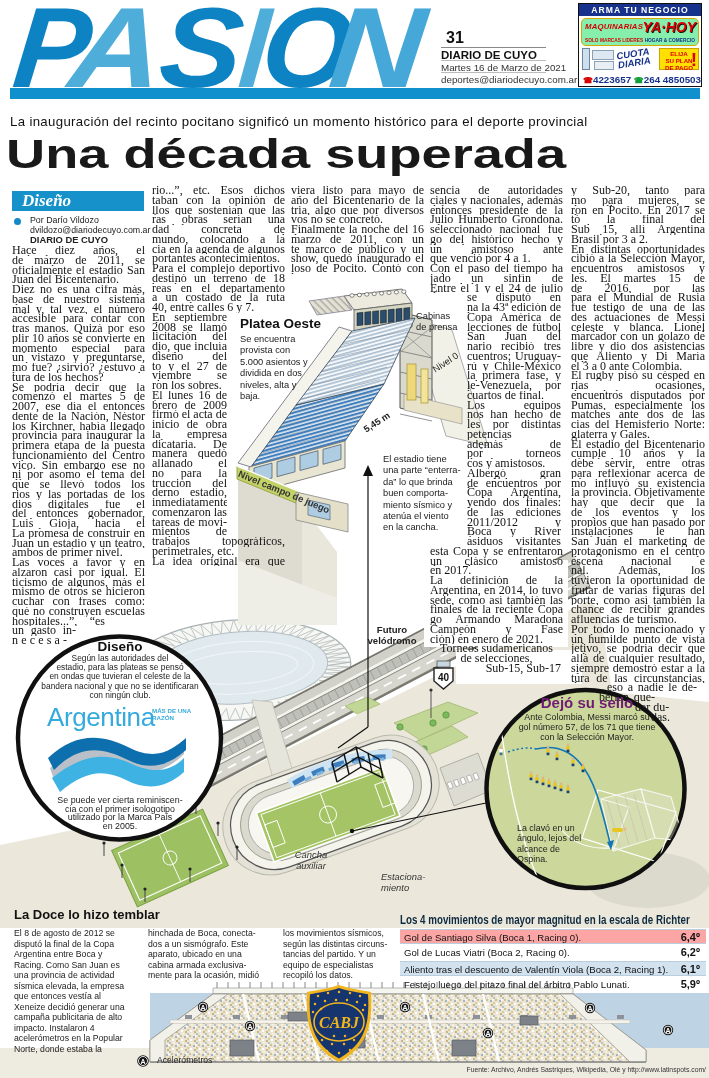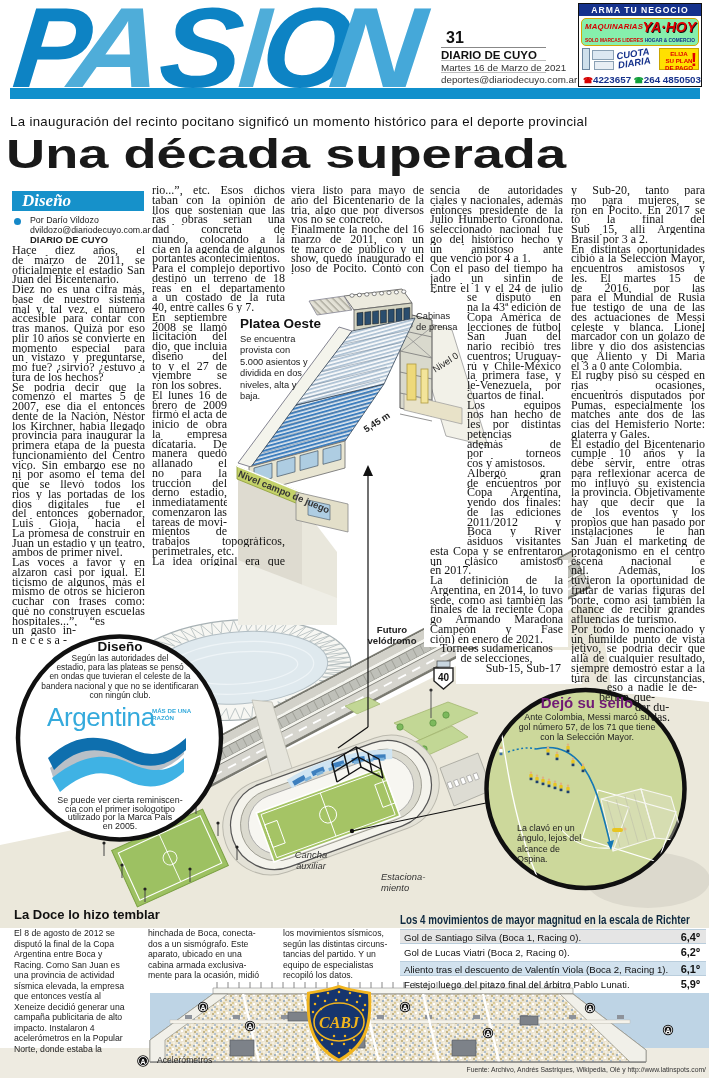--- a/index.html
+++ b/index.html
@@ -703,20 +703,21 @@
       <div class="e" style="margin-left:64px;width:50px">dar du-</div>
       <div class="e" style="margin-left:80px;width:30px">das.</div>
     </div>
 
 <div class="a" style="left:240px;top:316px;font-size:13.5px;font-weight:bold;color:#111">Platea Oeste</div>
 <div class="a sans95" style="left:240px;top:334px;width:80px">Se encuentra<br>provista con<br>5.000 asientos y<br>dividida en dos<br>niveles, alta y<br>baja.</div>
 <div class="a sans95" style="left:416px;top:311px;width:60px">Cabinas<br>de prensa</div>
 <div class="a sans95" style="left:431px;top:366px;transform:rotate(-33deg);transform-origin:0 0;white-space:nowrap">Nivel 0</div>
 <div class="a" style="left:362px;top:426px;font-size:9.3px;font-weight:bold;color:#222;transform:rotate(-33deg);transform-origin:0 0;white-space:nowrap">5,45 m</div>
 <div class="a" style="left:241px;top:468px;font-size:9.5px;font-weight:bold;color:#333;transform:rotate(22.3deg);transform-origin:0 0;white-space:nowrap">Nivel campo de juego</div>
+<div class="a sans95" style="left:383px;top:454px;width:76px;white-space:nowrap">El estadio tiene<br>una parte “enterra-<br>da” lo que brinda<br>buen comporta-<br>miento sísmico y<br>atenúa el viento<br>en la cancha.</div>
 <div class="a" style="left:352px;top:624px;width:80px;text-align:center;font-size:9.6px;font-weight:bold;color:#222;line-height:11px">Futuro<br>velódromo</div>
 <div class="a" style="left:278px;top:849px;width:66px;text-align:center;font-style:italic;font-size:9.4px;color:#333;line-height:11px">Cancha<br>auxiliar</div>
 <div class="a" style="left:381px;top:872px;width:62px;font-style:italic;font-size:9.4px;color:#333;line-height:10.5px">Estaciona-<br>miento</div>
 
 <div class="a" style="left:85px;top:639px;width:70px;text-align:center;font-size:13.5px;font-weight:bold;color:#111">Diseño</div>
 <div class="a" style="left:18px;top:654px;width:204px;text-align:center;font-size:8.4px;line-height:9.2px;color:#222">Según las autoridades del<br>estadio, para las plateas se pensó<br>en ondas que tuvieran el celeste de la<br>bandera nacional y que no se identificaran<br>con ningún club.</div>
 <div class="a" style="left:47px;top:702px;font-size:26px;color:#35aadc;letter-spacing:-0.4px">Argentina</div>
 <div class="a" style="left:152px;top:708px;width:46px;font-size:6.2px;line-height:6.6px;color:#35aadc;font-weight:bold;white-space:nowrap">MÁS DE UNA<br>RAZÓN</div>
 <div class="a" style="left:20px;top:796px;width:200px;text-align:center;font-size:8.9px;line-height:8.6px;color:#222">Se puede ver cierta reminiscen-<br>cia con el primer isologotipo<br>utilizado por la Marca País<br>en 2005.</div>
 
@@ -724,17 +725,17 @@
 <div class="a" style="left:508px;top:712px;width:158px;text-align:center;font-size:8.9px;line-height:10px;color:#222">Ante Colombia, Messi marcó su<br>gol número 57, de los 71 que tiene<br>con la Selección Mayor.</div>
 <div class="a" style="left:517px;top:823px;width:92px;font-size:8.9px;line-height:10.4px;color:#222">La clavó en un<br>ángulo, lejos del<br>alcance de<br>Ospina.</div>
 
 <div class="a" style="left:14px;top:907px;font-size:13px;font-weight:bold;color:#111">La Doce lo hizo temblar</div>
 <div class="a sansc" style="left:14px;top:928px;width:122px">El 8 de agosto de 2012 se<br>disputó la final de la Copa<br>Argentina entre Boca y<br>Racing. Como San Juan es<br>una provincia de actividad<br>sísmica elevada, la empresa<br>que entonces vestía al<br>Xeneize decidió generar una<br>campaña publicitaria de alto<br>impacto. Instalaron 4<br>acelerómetros en la Popular<br>Norte, donde estaba la</div>
 <div class="a sansc" style="left:148px;top:928px;width:124px">hinchada de Boca, conecta-<br>dos a un sismógrafo. Este<br>aparato, ubicado en una<br>cabina armada exclusiva-<br>mente para la ocasión, midió</div>
 <div class="a sansc" style="left:283px;top:928px;width:124px">los movimientos sísmicos,<br>según las distintas circuns-<br>tancias del partido. Y un<br>equipo de especialistas<br>recopiló los datos.</div>
 <div class="a" style="left:157px;top:1055px;font-size:8.6px;color:#222">Acelerómetros</div>
 <div class="a" style="left:400px;top:913px;font-size:12px;font-weight:bold;color:#0f2a40;white-space:nowrap;transform:scale(0.815,1);transform-origin:0 0">Los 4 movimientos de mayor magnitud en la escala de Richter</div>
 
-<div class="a" style="left:400px;top:929px;width:306px;height:15px;background:#e5e5e5;border-top:1px solid #b9cddc;border-bottom:1px solid #b9cddc;font-size:9.6px;color:#111;line-height:15px"><span style="margin-left:4px">Gol de Santiago Silva (Boca 1, Racing 0).</span><span style="position:absolute;right:6px;font-weight:bold;font-size:11px">6,4º</span></div>
+<div class="a" style="left:400px;top:929px;width:306px;height:15px;background:#fca5a5;border-top:1px solid #b9cddc;border-bottom:1px solid #b9cddc;font-size:9.6px;color:#111;line-height:15px"><span style="margin-left:4px">Gol de Santiago Silva (Boca 1, Racing 0).</span><span style="position:absolute;right:6px;font-weight:bold;font-size:11px">6,4º</span></div>
     <div class="a" style="left:400px;top:945px;width:306px;height:15px;font-size:9.6px;color:#111;line-height:15px"><span style="margin-left:4px">Gol de Lucas Viatri (Boca 2, Racing 0).</span><span style="position:absolute;right:6px;font-weight:bold;font-size:11px">6,2º</span></div>
     <div class="a" style="left:400px;top:961px;width:306px;height:15px;background:#d2e2ee;border-top:1px solid #b9cddc;border-bottom:1px solid #b9cddc;font-size:9.6px;color:#111;line-height:15px"><span style="margin-left:4px">Aliento tras el descuento de Valentín Viola (Boca 2, Racing 1).</span><span style="position:absolute;right:6px;font-weight:bold;font-size:11px">6,1º</span></div>
     <div class="a" style="left:400px;top:977px;width:306px;height:15px;font-size:9.6px;color:#111;line-height:15px"><span style="margin-left:4px">Festejo luego del pitazo final del árbitro Pablo Lunati.</span><span style="position:absolute;right:6px;font-weight:bold;font-size:11px">5,9º</span></div>
 <div class="a" style="left:0;top:1066px;width:706px;text-align:right;font-size:6.8px;color:#333">Fuente: Archivo, Andrés Sastriques, Wikipedia, Olé y http://www.latinspots.com/</div>
 </div>
 </body></html>

